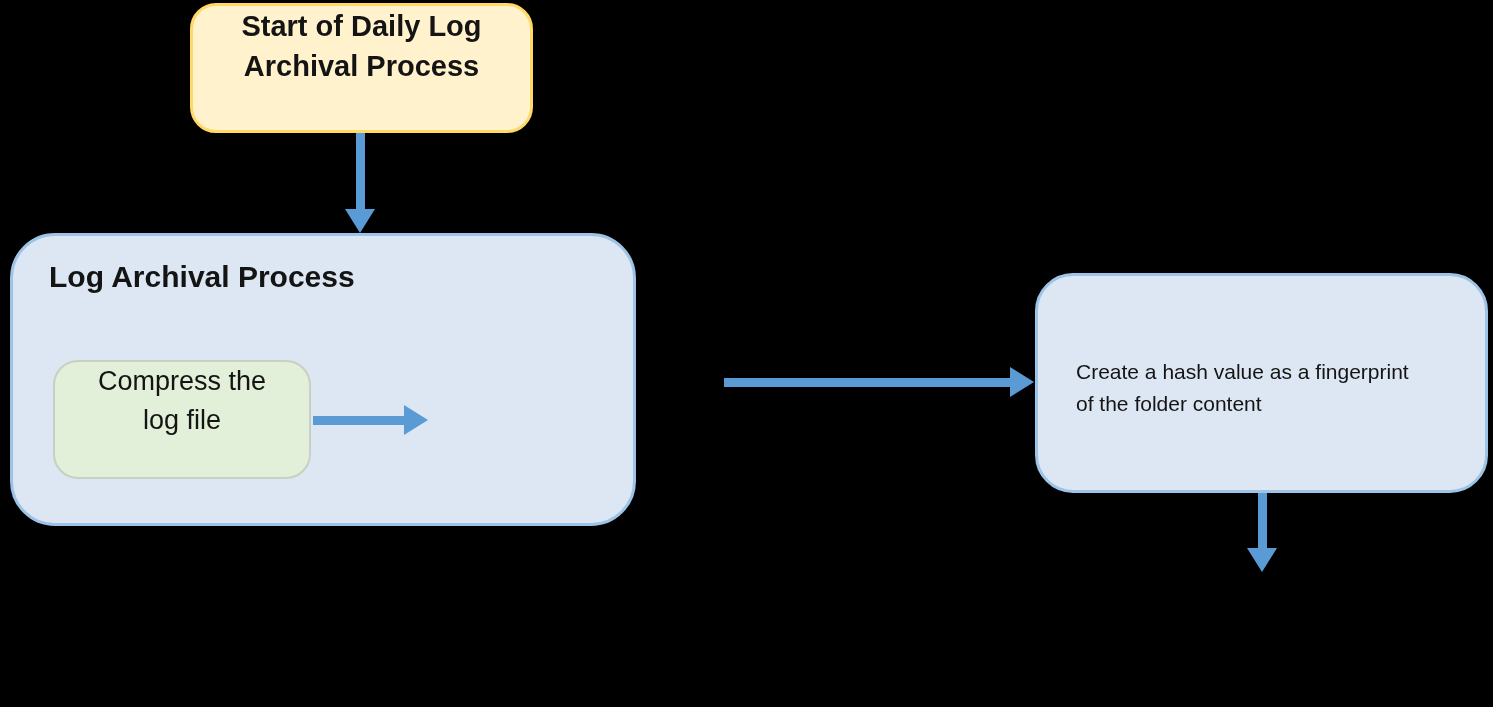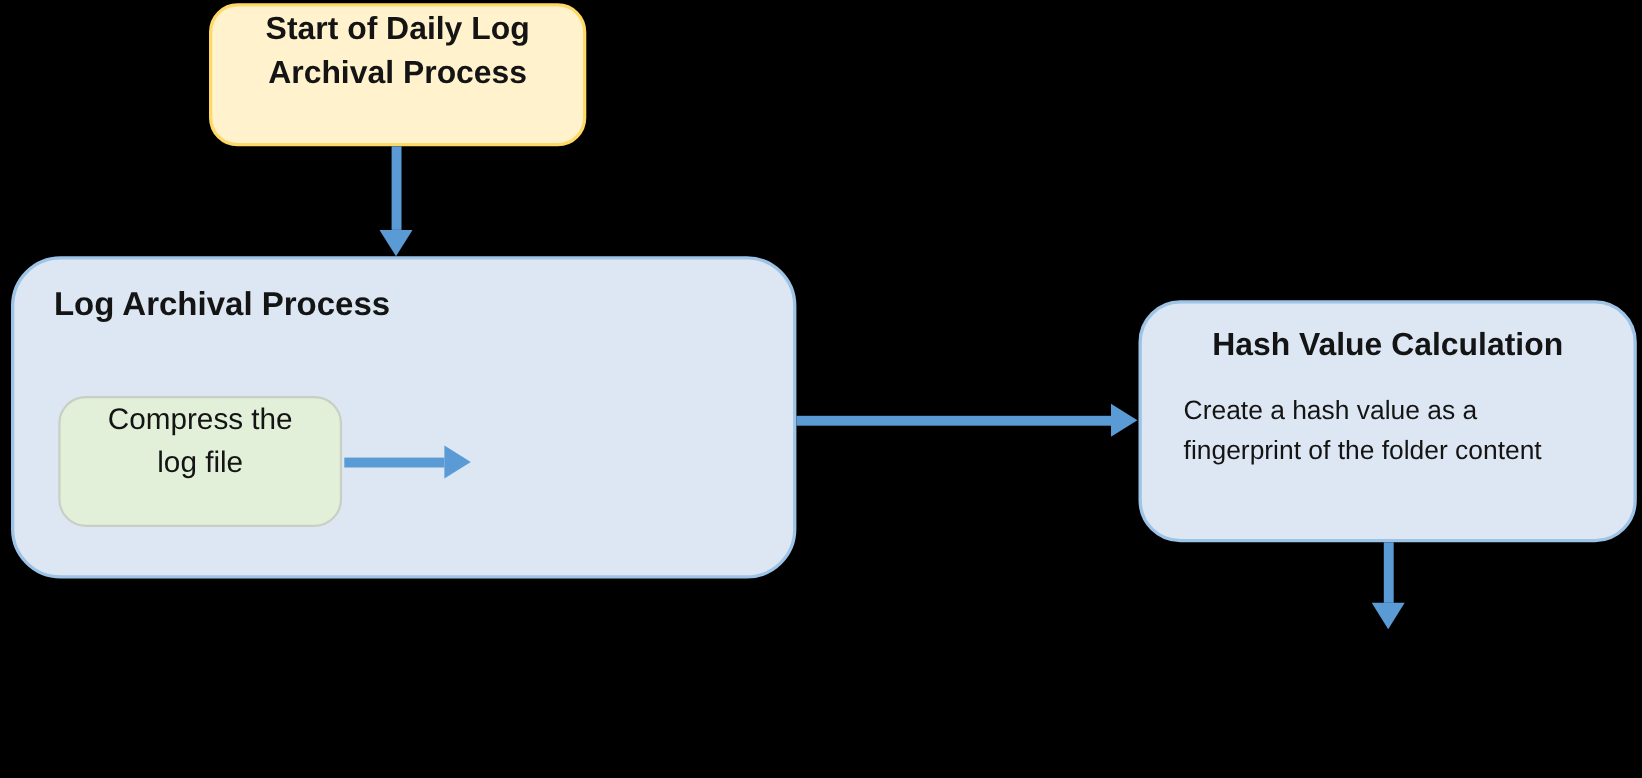--- a/index.html
+++ b/index.html
@@ -32,21 +32,21 @@
     font-weight: bold;
     font-size: 29px;
     line-height: 1.38;
   }
   .terminal-start { left: 190px; top: 3px;  width: 343px; height: 130px; }
   .terminal-end   { left: 1108px; top: 572px; width: 312px; height: 133px; }
 
   
   .container-node {
     left: 10px; top: 233px;
-    width: 714px; height: 293px;
+    width: 626px; height: 293px;
     background: #DCE7F3;
     border: 3px solid #9DC3E6;
     border-radius: 45px;
     display: block;
   }
   .container-title {
     position: absolute;
     left: 36px; top: 24px;
     font-weight: bold;
     font-size: 30px;
@@ -83,21 +83,21 @@
     text-align: center;
     font-weight: bold;
     font-size: 29px;
     color: #141414;
   }
   .hash-body {
     position: absolute;
     left: 38px; top: 80px;
     max-width: 345px;
     text-align: left;
-    font-size: 24px;
+    font-size: 21px;
     line-height: 1.52;
     color: #141414;
   }
 
   
   .arrow { position: absolute; }
   .shaft-v {
     position: absolute;
     left: 10.5px; top: 0;
     width: 9px;
@@ -168,21 +168,20 @@
     </div>
 
   </div>
 
   <div class="arrow arrow-right-hash">
     <div class="shaft-h"></div>
     <div class="head-right"></div>
   </div>
 
   <div class="node hash-node">
-    <div class="hash-title">Hash Value Calculation</div>
     <div class="hash-body">Create a hash value as a fingerprint of the folder content</div>
   </div>
 
   <div class="arrow arrow-down-2">
     <div class="shaft-v"></div>
     <div class="head-down"></div>
   </div>
 
 
 </div>

